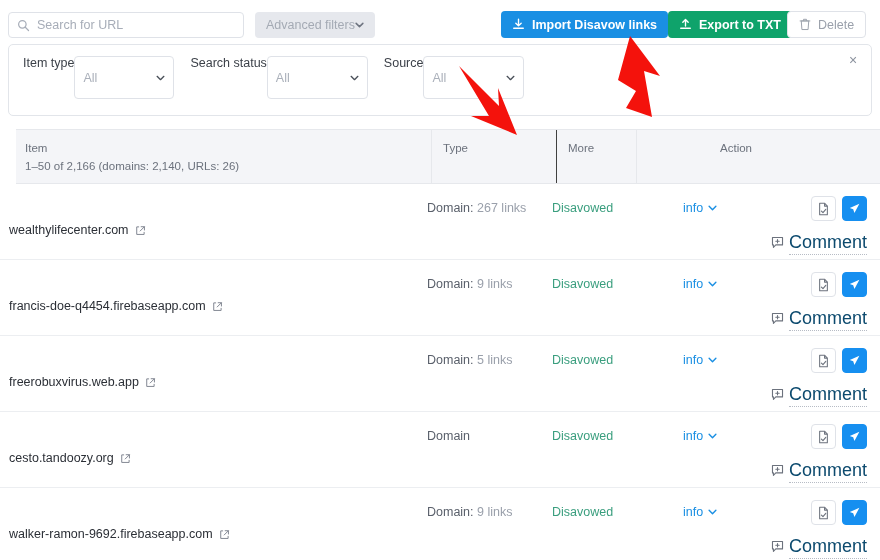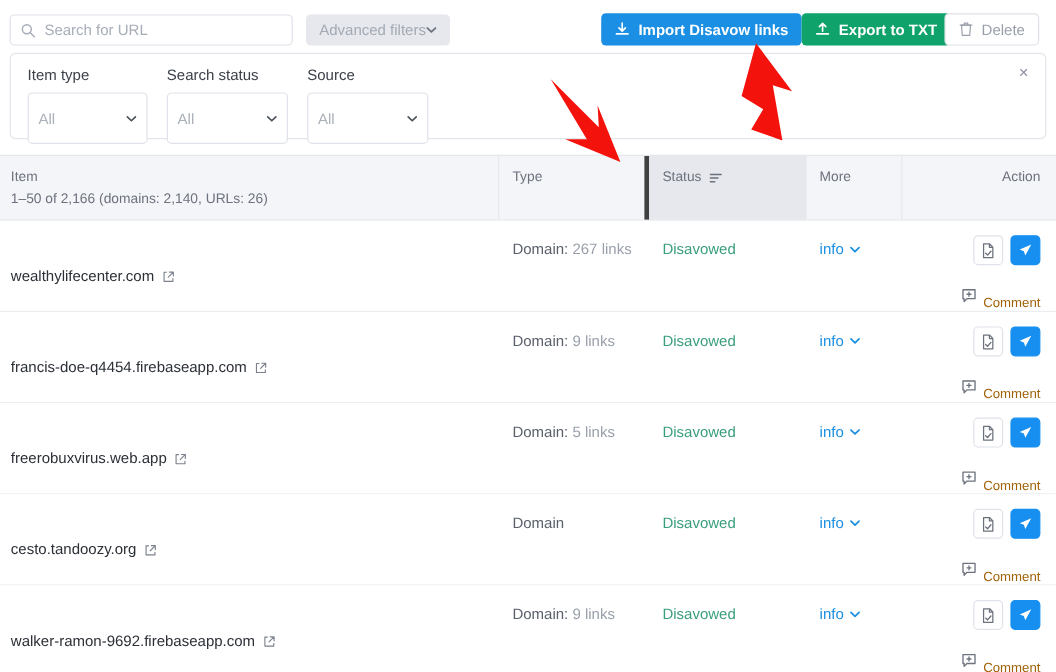--- a/index.html
+++ b/index.html
@@ -55,39 +55,39 @@
     position: absolute; left: 8px; top: 44px; width: 864px; height: 72px;
     border: 1px solid #e2e5ea; border-radius: 5px; background: #fff;
   }
   .filter-close {
     position: absolute; right: 9px; top: 6px; width: 18px; height: 18px;
     display: flex; align-items: center; justify-content: center;
     color: #8c929e; font-size: 14px; cursor: pointer; background: none; border: none;
     font-family: "Liberation Sans", sans-serif; line-height: 1;
   }
   .filters-row { display: flex; gap: 16px; padding: 11px 0 0 14px; }
-  .filter-group { display: flex; flex-direction: column; }
+  .filter-group { display: flex; }
   .filter-label { font-size: 12.5px; color: #3c4149; margin-bottom: 7px; }
   .filter-select {
     width: 100px; height: 43px; border: 1px solid #dfe2e8; border-radius: 4px;
     background: #fff; display: flex; align-items: center; justify-content: space-between;
     padding: 0 8px; font-size: 12.5px; color: #aab0ba; cursor: pointer;
   }
   .filter-group:nth-child(2) .filter-select,
   .filter-group:nth-child(3) .filter-select { width: 101px; }
 
   
   .table { position: absolute; left: 0; top: 129px; width: 880px; }
   .thead {
     display: flex; background: #f4f5f8; height: 55px;
-    border-top: 1px solid #e6e8ec; border-bottom: 1px solid #e6e8ec;
+    border-top: 1px solid #e6e8ec; border-bottom: 1px solid #e6e8ec; margin-left: 16px;
   }
   .th { padding: 12px 0 0 0; font-size: 11.5px; color: #6c727d; position: relative; }
   .th-item   { width: 416px; padding-left: 9px; border-right: 1px solid #e6e8ec; }
-  .th-type   { width: 125px; padding-left: 11px; border-right: 4px solid #404040; }
+  .th-type   { width: 125px; padding-left: 11px; border-right: 1px solid #404040; }
   .th-status { width: 131px; padding-left: 11px; background: #e6e8ed; border-right: 1px solid #e6e8ec;
                display:flex; align-items:flex-start; gap:6px; }
   .th-more   { width: 80px; padding-left: 11px; border-right: 1px solid #e6e8ec; }
   .th-action { width: 128px; padding-right: 13px; text-align: right; }
   .th-sub { font-size: 11.5px; color: #6c727d; margin-top: 6px; }
   .sort-icon { width: 11px; height: 9px; margin-top: 2px; display:block; }
 
   .trow {
     display: flex; position: relative; height: 76px;
     border-bottom: 1px solid #eceef1; background: #fff;
@@ -110,22 +110,22 @@
     display: flex; align-items: center; justify-content: center; cursor: pointer;
   }
   .act-file { background: #fff; border: 1px solid #dfe2e8; }
   .act-send { background: #168ff0; border: 1px solid #168ff0; }
 
   .comment-wrap {
     position: absolute; right: 13px; top: 47px;
     display: flex; align-items: center; gap: 5px; cursor: pointer;
   }
   .comment-label {
-    font-size: 11px; color: #a16207;
-    border-bottom: 1px dotted #b7bcc5; line-height: 1.25; margin-top: 16px;
+    font-size: 18px; color: #0c4a6e;
+    border-bottom: 1px dotted #b7bcc5; line-height: 1.25;
   }
   .comment-icon { width: 13px; height: 13px; display:block; }
 
   
   .arrow { position: absolute; pointer-events: none; }
   .arrow-1 { left: 455px; top: 60px; }
   .arrow-2 { left: 592px; top: 34px; }
 </style>
 </head>
 <body>
@@ -216,26 +216,20 @@
   <div class="table">
 
     <div class="thead">
       <div class="th th-item">
         <div>Item</div>
         <div class="th-sub">1–50 of 2,166 (domains: 2,140, URLs: 26)</div>
       </div>
       <div class="th th-type">
         <span>Type</span>
       </div>
-      <div class="th th-status">
-        <span>Status</span>
-        <svg class="sort-icon" viewBox="0 0 12 10">
-          <path d="M1 1.5 H11 M1 4.9 H8 M1 8.3 H5" stroke="#6c727d" stroke-width="1.4" stroke-linecap="round"></path>
-        </svg>
-      </div>
       <div class="th th-more">
         <span>More</span>
       </div>
       <div class="th th-action">
         <span>Action</span>
       </div>
     </div>
 
     <div class="trow">
       <div class="td td-item">

